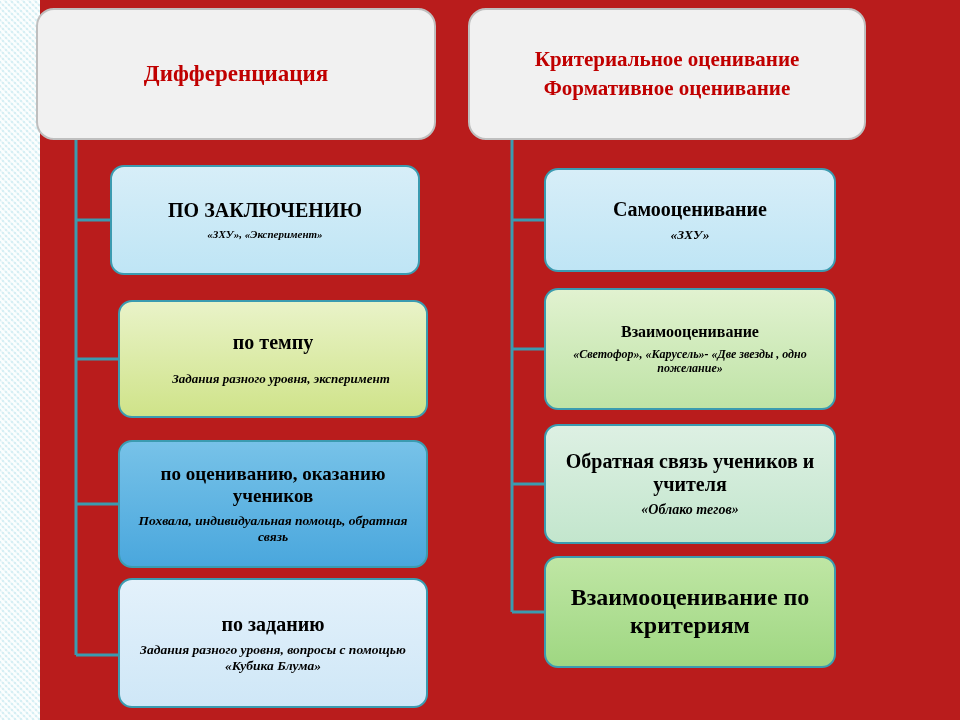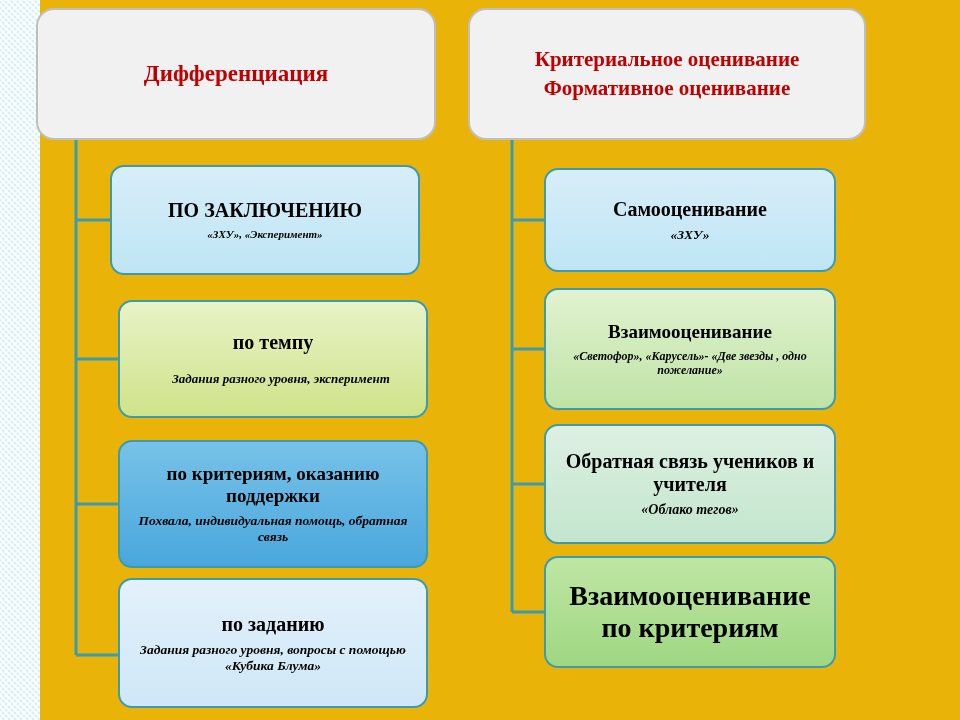--- a/index.html
+++ b/index.html
@@ -10,21 +10,21 @@
     width: 960px;
     height: 720px;
     background: #ffffff;
     font-family: "Liberation Serif", serif;
     overflow: hidden;
   }
   .slide {
     position: relative;
     width: 960px;
     height: 720px;
-    background: #eab308;
+    background: #b91c1c;
   }
   
   .left-strip {
     position: absolute;
     left: 0;
     top: 0;
     width: 40px;
     height: 720px;
     background-color: #d6eff4;
     background-image:
@@ -127,35 +127,35 @@
     left: 544px; top: 168px; width: 292px; height: 104px;
     background: linear-gradient(180deg, #d7eef8 0%, #bfe5f5 100%);
   }
   #node-r1 .title { font-size: 20px; color: #000; }
   #node-r1 .sub { font-size: 13.5px; color: #000; }
 
   #node-r2 {
     left: 544px; top: 288px; width: 292px; height: 122px;
     background: linear-gradient(180deg, #e1f2d0 0%, #bfe3a6 100%);
   }
-  #node-r2 .title { font-size: 19px; color: #000; }
+  #node-r2 .title { font-size: 16px; color: #000; }
   #node-r2 .sub { font-size: 12px; color: #000; }
 
   #node-r3 {
     left: 544px; top: 424px; width: 292px; height: 120px;
     background: linear-gradient(180deg, #ddf0e3 0%, #c3e6cd 100%);
   }
   #node-r3 .title { font-size: 20px; color: #000; }
   #node-r3 .sub { font-size: 14px; color: #000; }
 
   #node-r4 {
     left: 544px; top: 556px; width: 292px; height: 112px;
     background: linear-gradient(180deg, #bfe6a4 0%, #9fd782 100%);
   }
-  #node-r4 .title { font-size: 28px; color: #000; }
+  #node-r4 .title { font-size: 24px; color: #000; }
 </style>
 </head>
 <body>
 
 <div class="slide">
 
   <div class="left-strip"></div>
 
   <svg class="connectors" viewBox="0 0 960 720">
 
@@ -185,21 +185,21 @@
     <div class="title">ПО ЗАКЛЮЧЕНИЮ</div>
     <div class="sub">«ЗХУ», «Эксперимент»</div>
   </div>
 
   <div class="node" id="node-l2">
     <div class="title">по темпу</div>
     <div class="sub">Задания разного уровня, эксперимент</div>
   </div>
 
   <div class="node" id="node-l3">
-    <div class="title">по критериям, оказанию поддержки</div>
+    <div class="title">по оцениванию, оказанию учеников</div>
     <div class="sub">Похвала, индивидуальная помощь, обратная связь</div>
   </div>
 
   <div class="node" id="node-l4">
     <div class="title">по заданию</div>
     <div class="sub">Задания разного уровня, вопросы с помощью «Кубика Блума»</div>
   </div>
 
   <div class="node" id="node-r1">
     <div class="title">Самооценивание</div>

